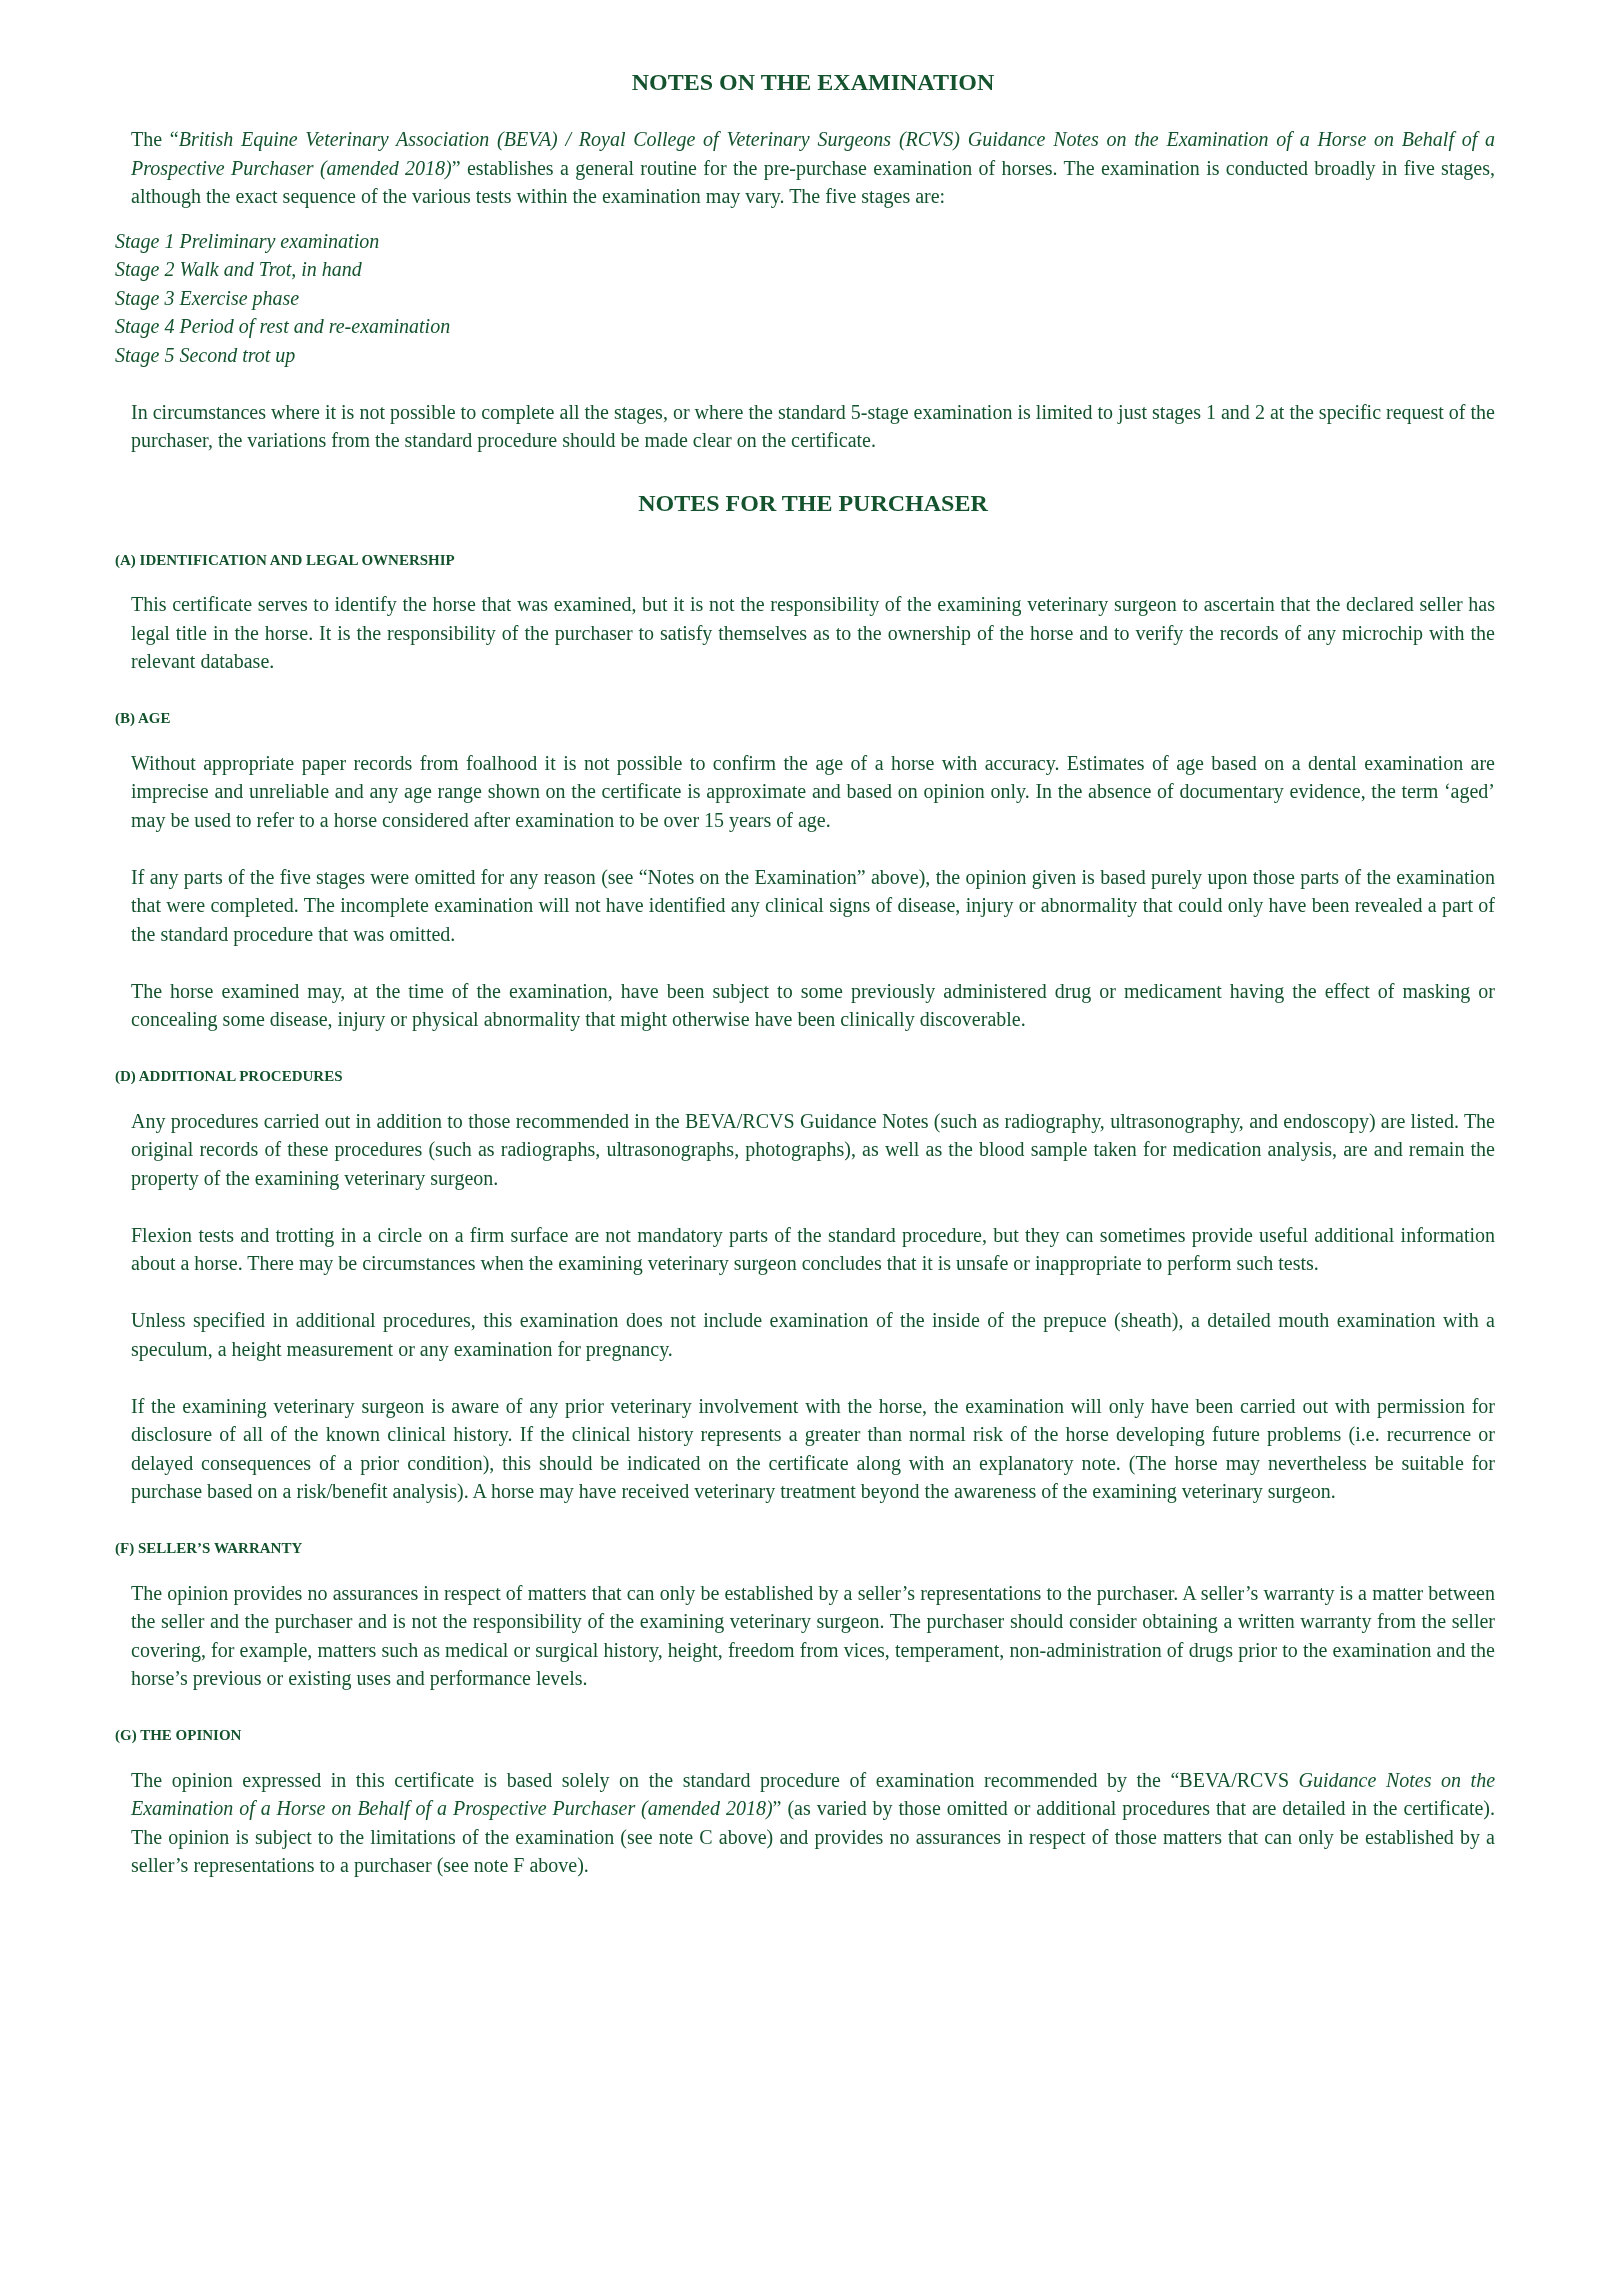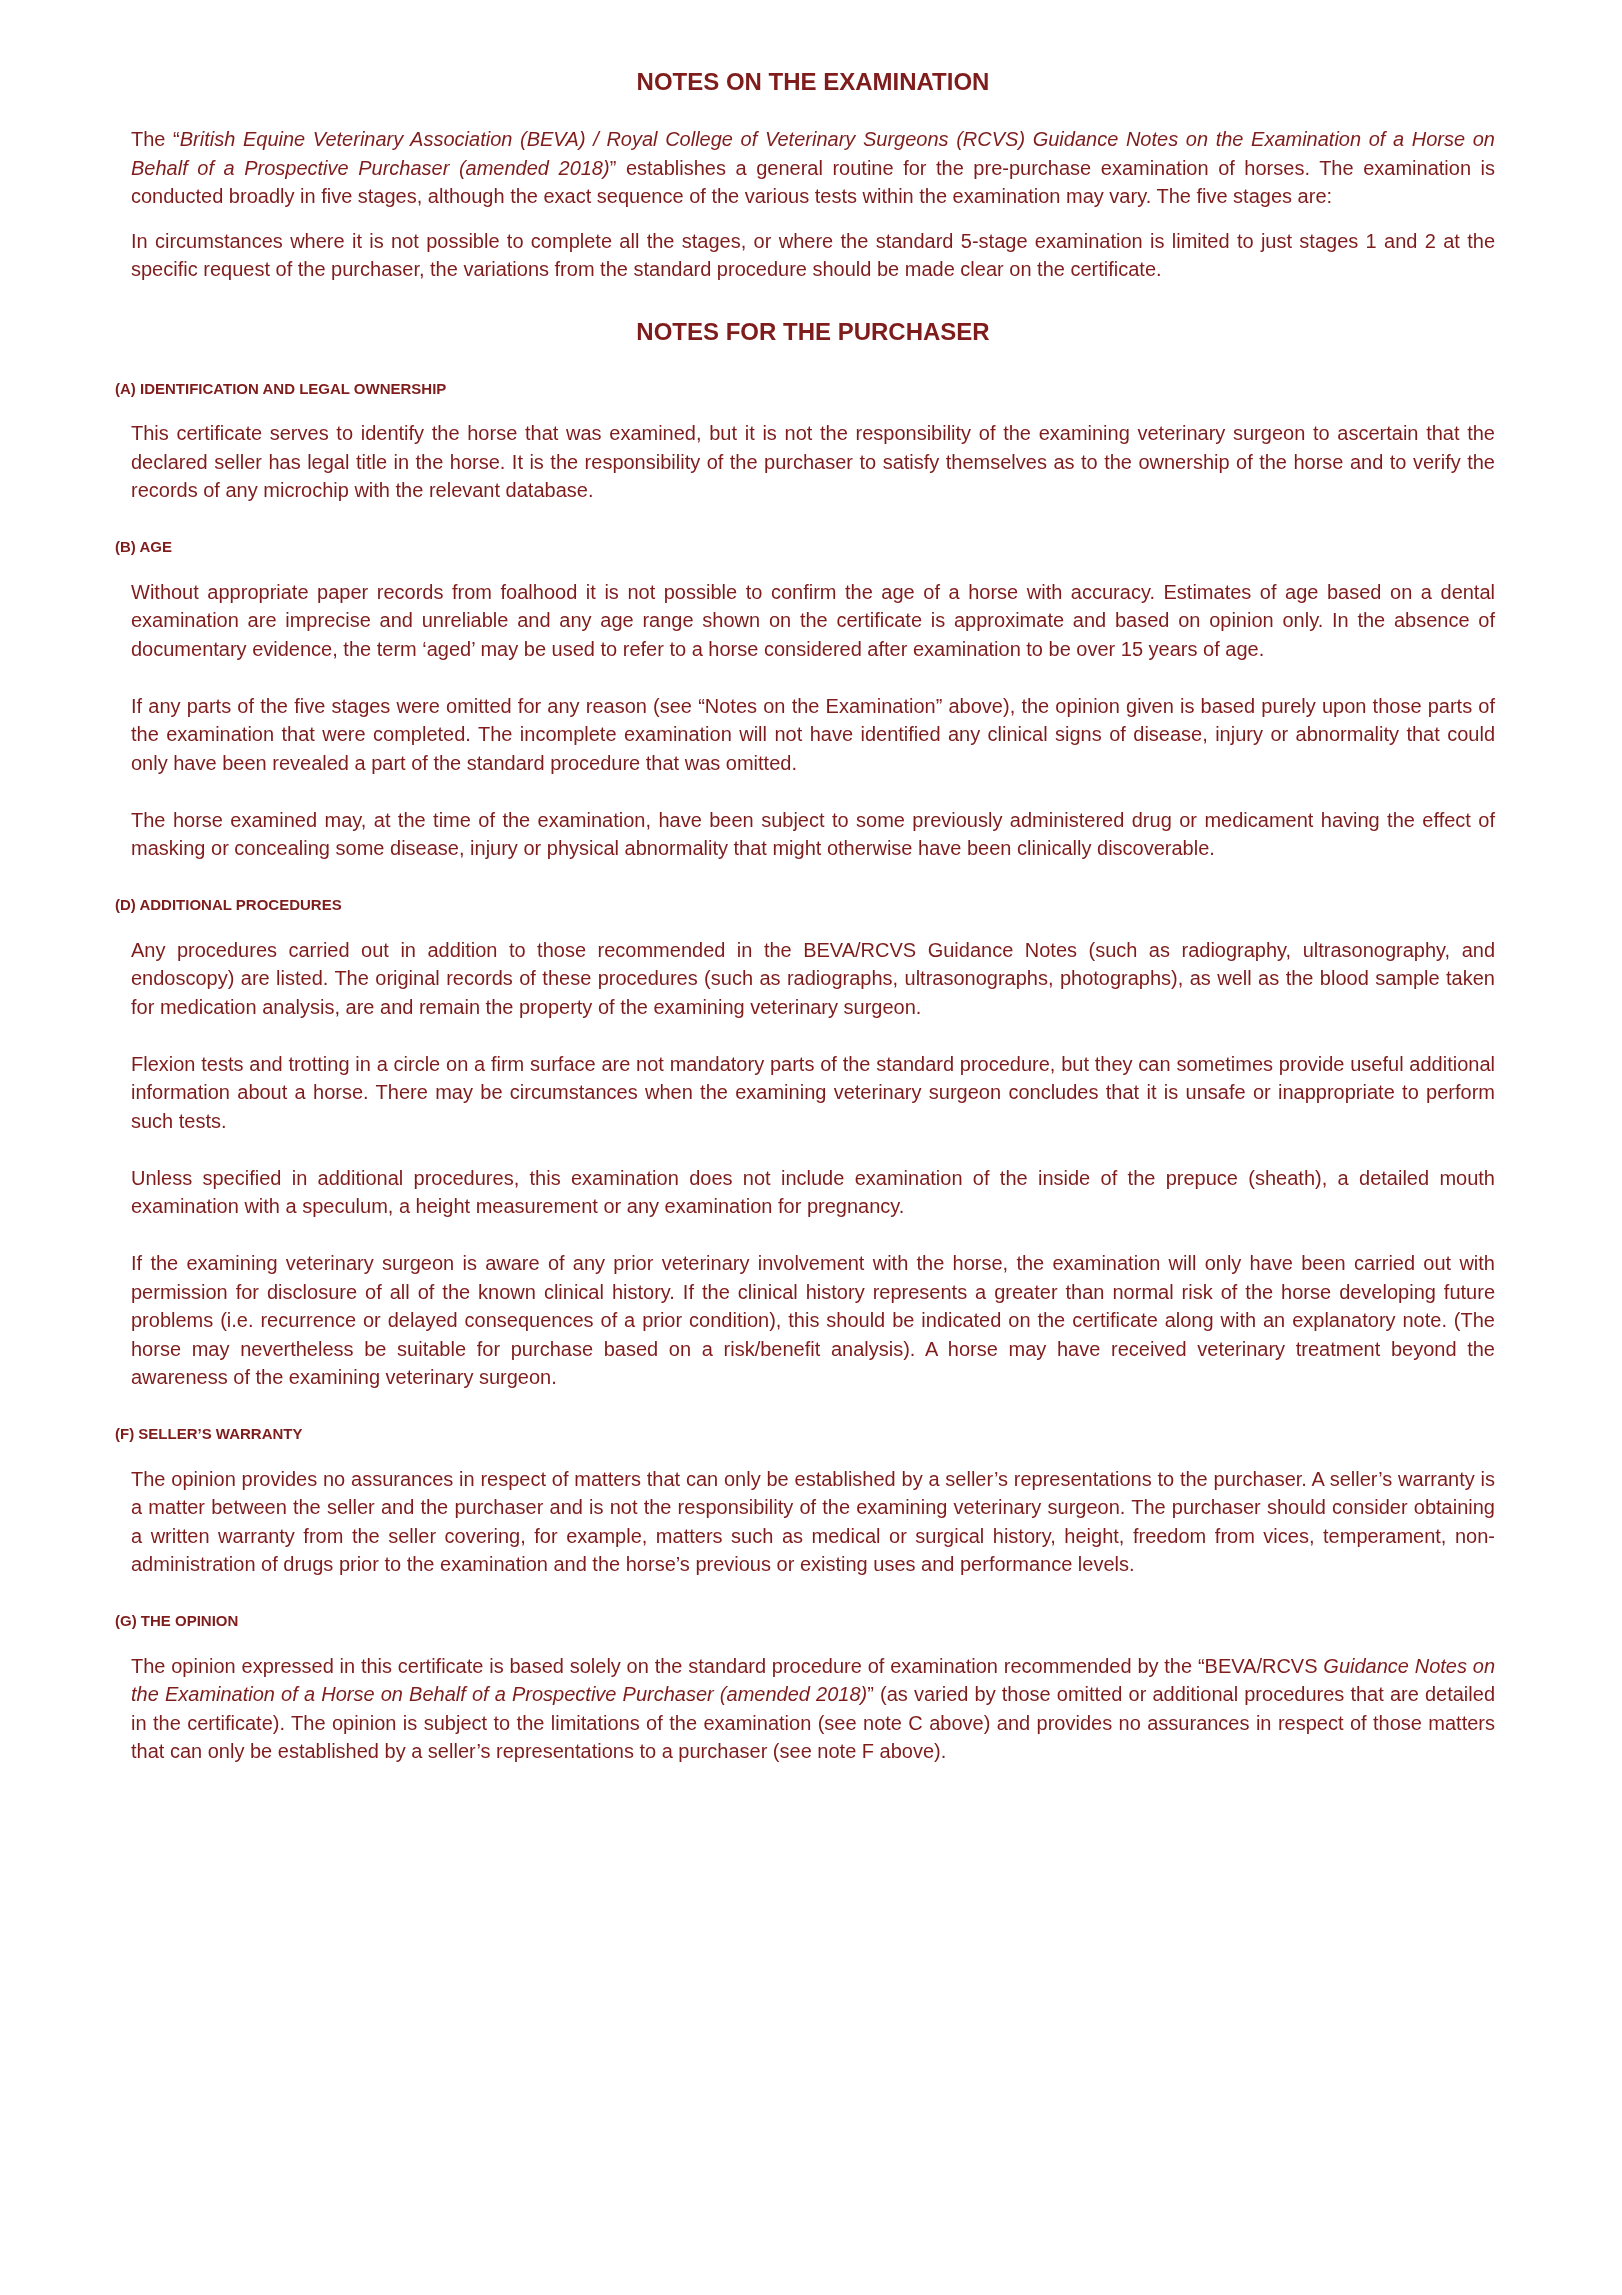--- a/index.html
+++ b/index.html
@@ -5,22 +5,22 @@
   html, body {
     margin: 0;
     padding: 0;
     background: #ffffff;
   }
   #page {
     position: relative;
     width: 1609px;
     height: 2295px;
     background: #ffffff;
-    color: #7f1d1d;
-    font-family: Liberation Sans, sans-serif;
+    color: #14532d;
+    font-family: Liberation Serif, serif;
     font-size: 20px;
     line-height: 28.5px;
     overflow: hidden;
   }
   .content {
     position: absolute;
     left: 115px;
     top: 68px;
     width: 1396px;
   }
@@ -65,20 +65,27 @@
 </head>
 <body>
 
 <div id="page">
   <div class="content">
 
     <h1 class="doc-title">NOTES ON THE EXAMINATION</h1>
 
     <p class="body-para intro-para"><span>The “</span><i>British Equine Veterinary Association (BEVA) / Royal College of Veterinary Surgeons (RCVS) Guidance Notes on the Examination of a Horse on Behalf of a Prospective Purchaser (amended 2018)</i><span>” establishes a general routine for the pre-purchase examination of horses. The examination is conducted broadly in five stages, although the exact sequence of the various tests within the examination may vary. The five stages are:</span></p>
 
+    <div class="stages-list">
+        <div class="stage-line">Stage 1 Preliminary examination</div>
+        <div class="stage-line">Stage 2 Walk and Trot, in hand</div>
+        <div class="stage-line">Stage 3 Exercise phase</div>
+        <div class="stage-line">Stage 4 Period of rest and re-examination</div>
+        <div class="stage-line">Stage 5 Second trot up</div>
+      </div>
 
     <p class="body-para"><span>In circumstances where it is not possible to complete all the stages, or where the standard 5-stage examination is limited to just stages 1 and 2 at the specific request of the purchaser, the variations from the standard procedure should be made clear on the certificate.</span></p>
 
     <h1 class="doc-title second">NOTES FOR THE PURCHASER</h1>
 
     <div>
         <section class="note-section">
           <h2 class="section-heading">(A) IDENTIFICATION AND LEGAL OWNERSHIP</h2>
           <p class="body-para"><span>This certificate serves to identify the horse that was examined, but it is not the responsibility of the examining veterinary surgeon to ascertain that the declared seller has legal title in the horse. It is the responsibility of the purchaser to satisfy themselves as to the ownership of the horse and to verify the records of any microchip with the relevant database.</span></p>
         </section>

